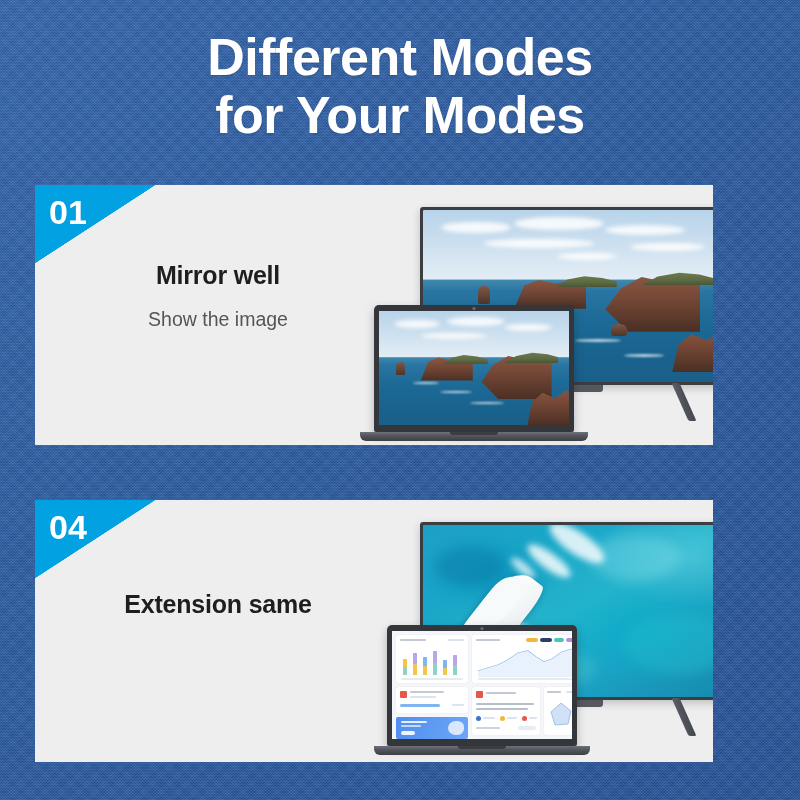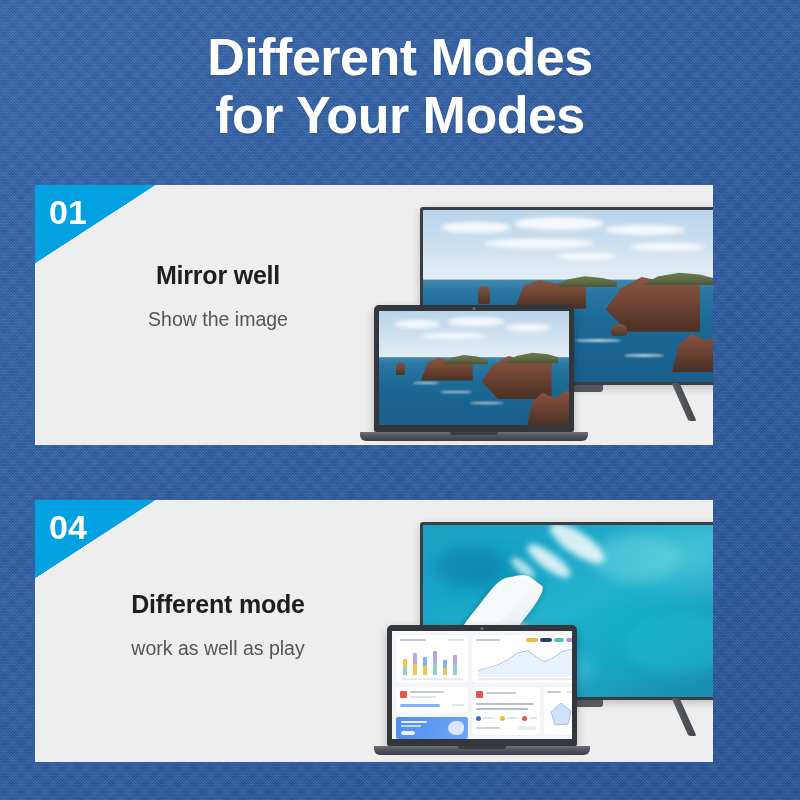--- a/index.html
+++ b/index.html
@@ -370,23 +370,22 @@
 
   </div>
 
   <div class="card" id="card-2">
 
     <div class="corner-badge">
       <span class="num">04</span>
     </div>
 
     <div class="card-text">
-      <div class="card-title">Different mode</div>
+      <div class="card-title">Extension same</div>
       <div class="card-desc">
-        <span class="dl">work as well as play</span>
       </div>
     </div>
 
     <div class="tv" style="left:385px; top:22px; width:310px; height:178px;">
       <div class="tv-frame">
         <div class="tv-screen">
           <div class="scene-yacht">
             <div class="water-mottle" style="left:4%;  top:12%; width:70px; height:40px; background:rgba(10,120,165,0.45);"></div>
             <div class="water-mottle" style="left:55%; top:6%;  width:90px; height:46px; background:rgba(150,230,238,0.30);"></div>
             <div class="water-mottle" style="left:66%; top:52%; width:110px;height:60px; background:rgba(40,190,205,0.38);"></div>

